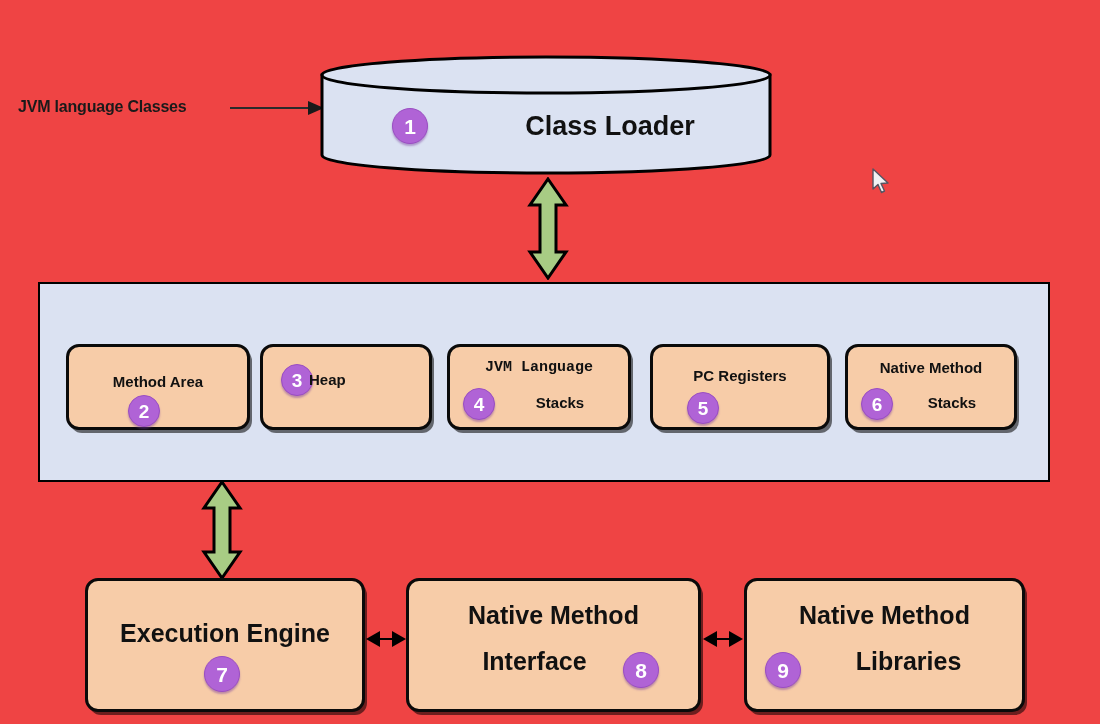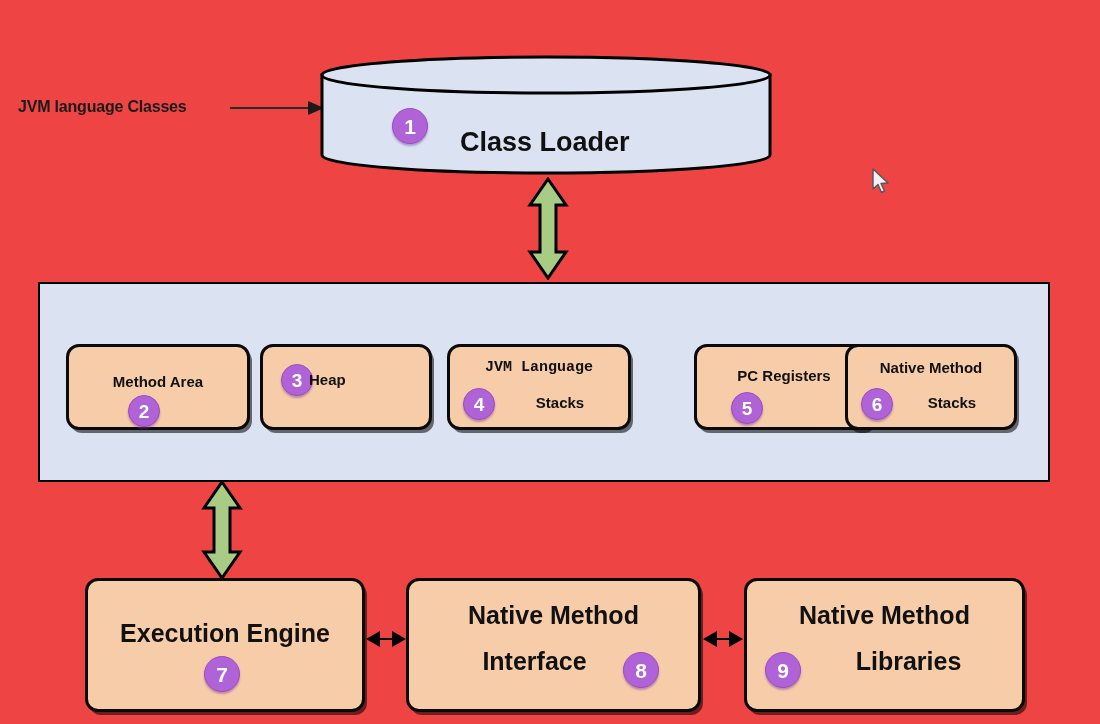--- a/index.html
+++ b/index.html
@@ -41,23 +41,23 @@
     position: absolute;
     left: 320px;
     top: 55px;
     width: 452px;
     height: 120px;
   }
   #class-loader svg { display: block; }
   #class-loader-label {
     position: absolute;
     left: 140px;
-    top: 72px;
+    top: 56px;
     width: 300px;
-    text-align: left;
+    text-align: center;
     font-size: 27px;
     font-weight: bold;
     color: #111;
   }
 
   
   #jvm-memory {
     position: absolute;
     left: 38px;
     top: 282px;
@@ -175,21 +175,21 @@
     <div class="badge badge-md" style="left:18px; top:17px;">3</div>
     <div class="txt" style="top:24px; left:46px; right:auto; text-align:left;">Heap</div>
   </div>
 
   <div class="pbox mem-box" style="left:447px; width:184px;">
     <div class="txt" style="top:12px;font-family:Liberation Mono, monospace;">JVM Language</div>
     <div class="badge badge-md" style="left:13px; top:41px;">4</div>
     <div class="txt" style="top:47px; left:42px;">Stacks</div>
   </div>
 
-  <div class="pbox mem-box" style="left:650px; width:180px;margin-left:44px;">
+  <div class="pbox mem-box" style="left:650px; width:180px;">
     <div class="txt" style="top:20px;">PC Registers</div>
     <div class="badge badge-md" style="left:34px; top:45px;">5</div>
   </div>
 
   <div class="pbox mem-box" style="left:845px; width:172px;">
     <div class="txt" style="top:12px;">Native Method</div>
     <div class="badge badge-md" style="left:13px; top:41px;">6</div>
     <div class="txt" style="top:47px; left:42px;">Stacks</div>
   </div>
 

